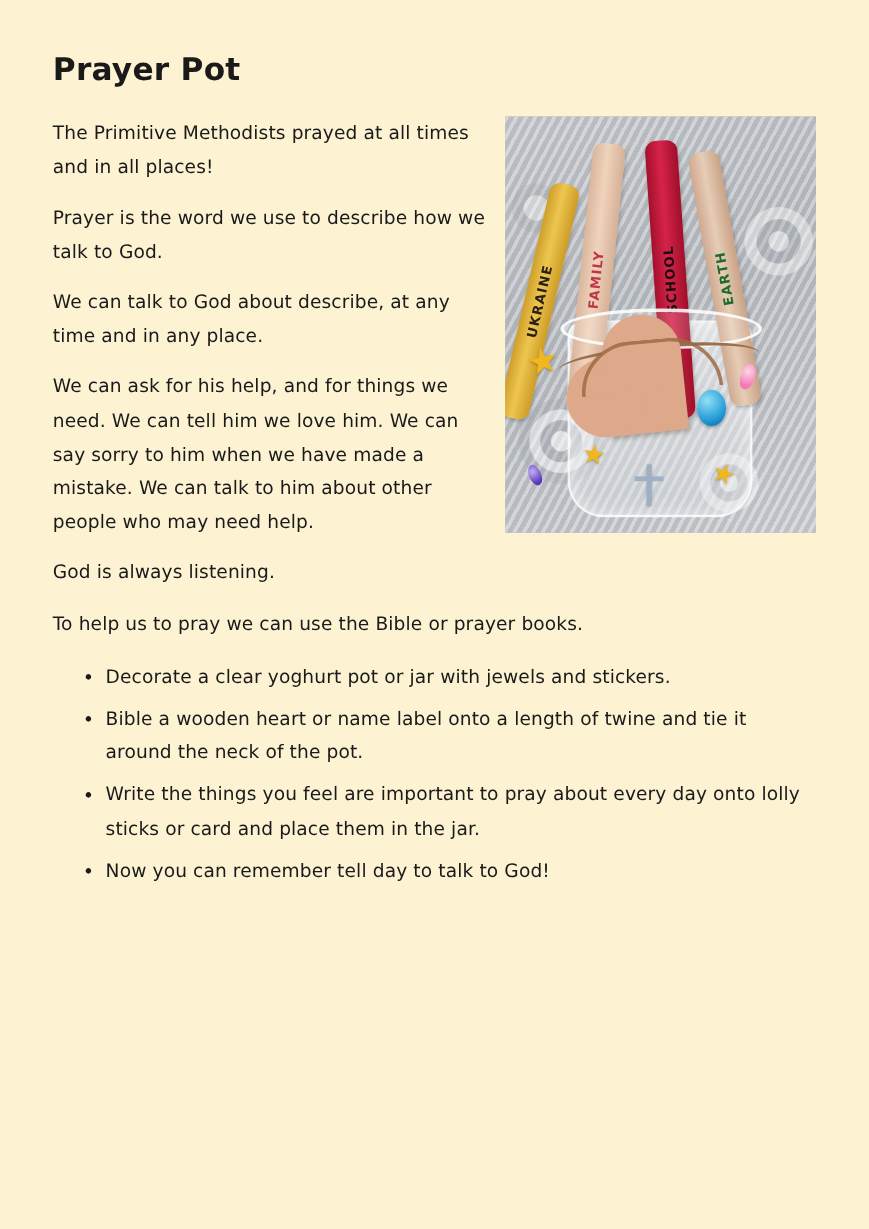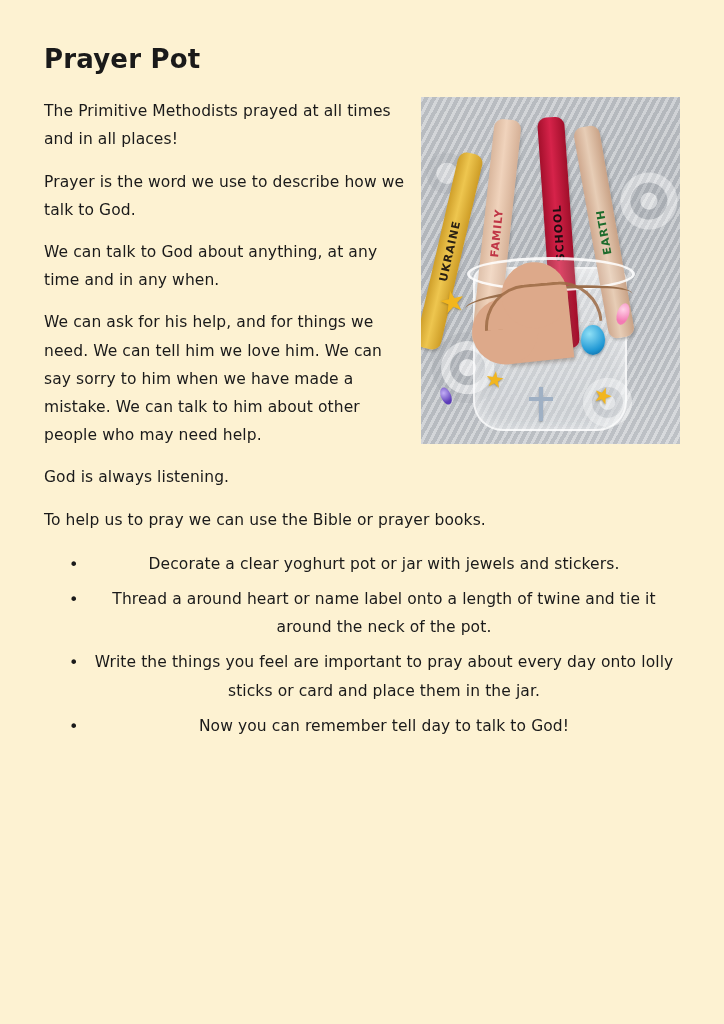--- a/index.html
+++ b/index.html
@@ -236,21 +236,20 @@
     line-height: 1.82;
     margin: 0 0 14px 0;
     letter-spacing: 0.1px;
   }
   p.body-text b { font-weight: normal; }
 
   ul.steps {
     margin: 16px 0 0 0;
     padding-left: 44px;
     list-style: none;
-    text-align: center;
   }
   ul.steps li {
     position: relative;
     font-size: 15.5px;
     line-height: 1.82;
     margin-bottom: 7px;
     letter-spacing: 0.1px;
   }
   ul.steps li::before {
     content: "\2022";
@@ -300,32 +299,32 @@
       <div class="gem-pink"></div>
       <div class="gem-violet"></div>
       <div class="cross"></div>
     </div>
   </figure>
 
   <p class="body-text"><span>The </span><b>Primitive Methodists</b><span> prayed at all times and in all places!</span></p>
 
   <p class="body-text"><b>Prayer</b><span> is the word we use to describe how we talk to God.</span></p>
 
-  <p class="body-text">We can talk to God about anything, at any time and in any when.</p>
+  <p class="body-text">We can talk to God about describe, at any time and in any place.</p>
 
   <p class="body-text">We can ask for his help, and for things we need. We can tell him we love him. We can say sorry to him when we have made a mistake. We can talk to him about other people who may need help.</p>
 
   <div class="clearfix"></div>
 
 
   <p class="body-text">God is always listening.</p>
 
   <p class="body-text">To help us to pray we can use the Bible or prayer books.</p>
 
 
   <ul class="steps">
     <li>Decorate a clear yoghurt pot or jar with jewels and stickers.</li>
-    <li>Thread a around heart or name label onto a length of twine and tie it around the neck of the pot.</li>
+    <li>Bible a wooden heart or name label onto a length of twine and tie it around the neck of the pot.</li>
     <li>Write the things you feel are important to pray about every day onto lolly sticks or card and place them in the jar.</li>
     <li>Now you can remember tell day to talk to God!</li>
   </ul>
 
 </div>
 
 </body></html>

